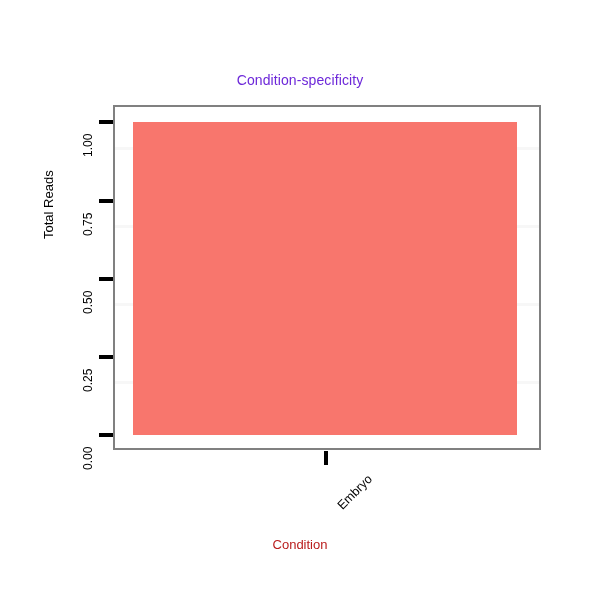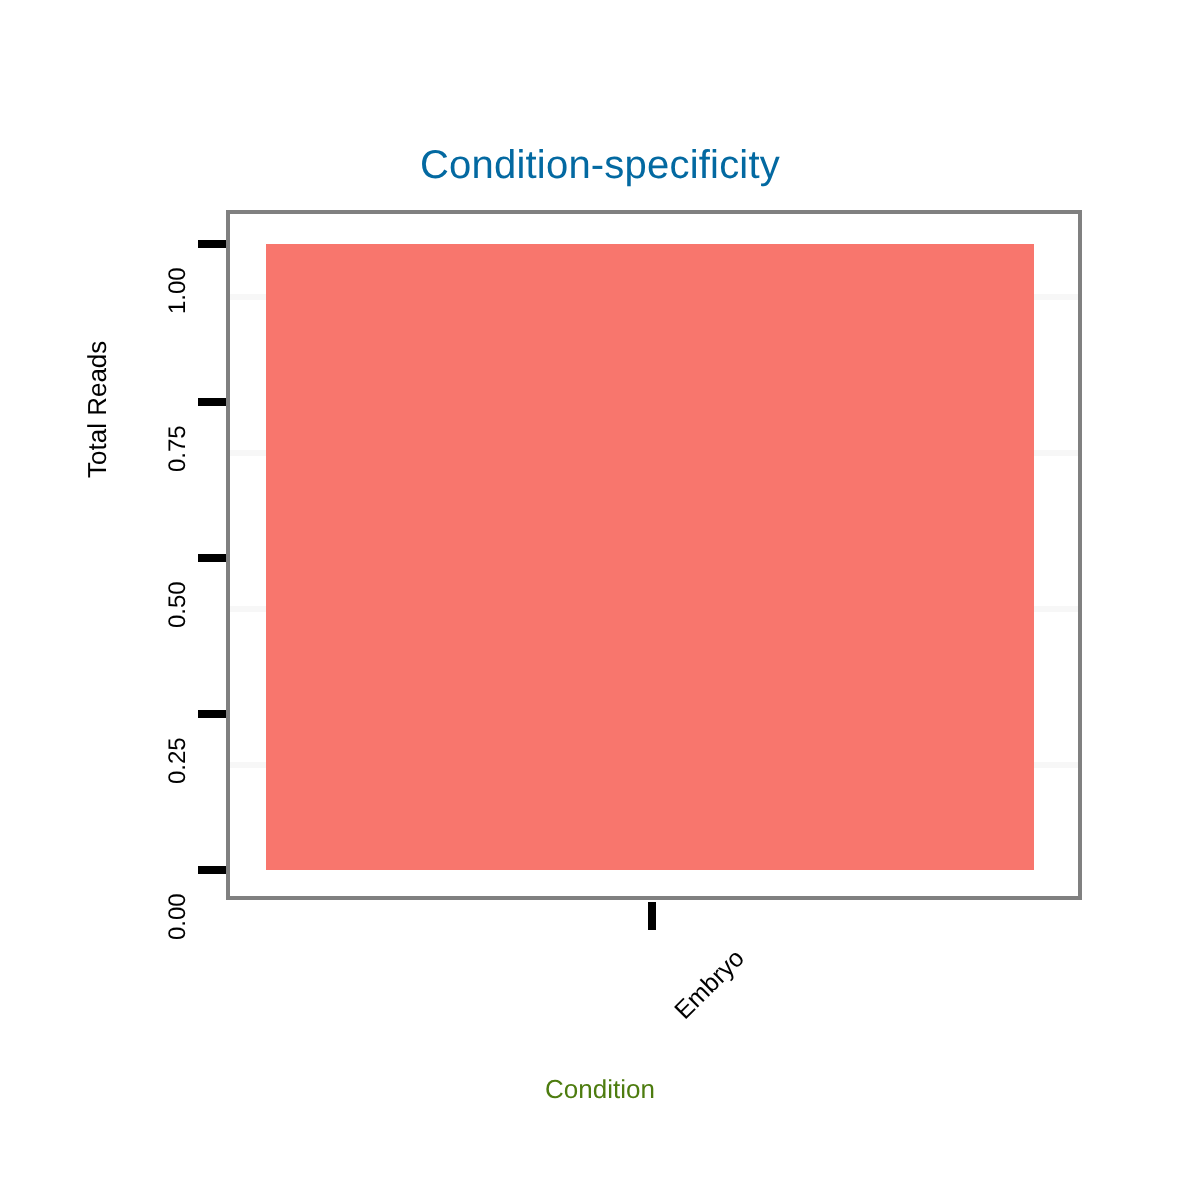--- a/index.html
+++ b/index.html
@@ -21,23 +21,23 @@
     height: 600px;
   }
 
   
   .chart-title {
     position: absolute;
     left: 0;
     top: 72px;
     width: 600px;
     text-align: center;
-    font-size: 20px;
+    font-size: 14px;
     letter-spacing: 0.1px;
-    color: #0369a1;
+    color: #6d28d9;
     white-space: nowrap;
   }
 
   
   .panel {
     position: absolute;
     left: 113px;
     top: 105px;
     width: 428px;
     height: 345px;
@@ -134,21 +134,21 @@
     left: 100%;
   }
 
   .x-axis-title {
     position: absolute;
     left: 0;
     top: 537px;
     width: 600px;
     text-align: center;
     font-size: 13px;
-    color: #4d7c0f;
+    color: #b91c1c;
     white-space: nowrap;
   }
 </style>
 </head>
 <body>
 
 <div id="plot-root">
 
   <div class="chart-title">Condition-specificity</div>
 

